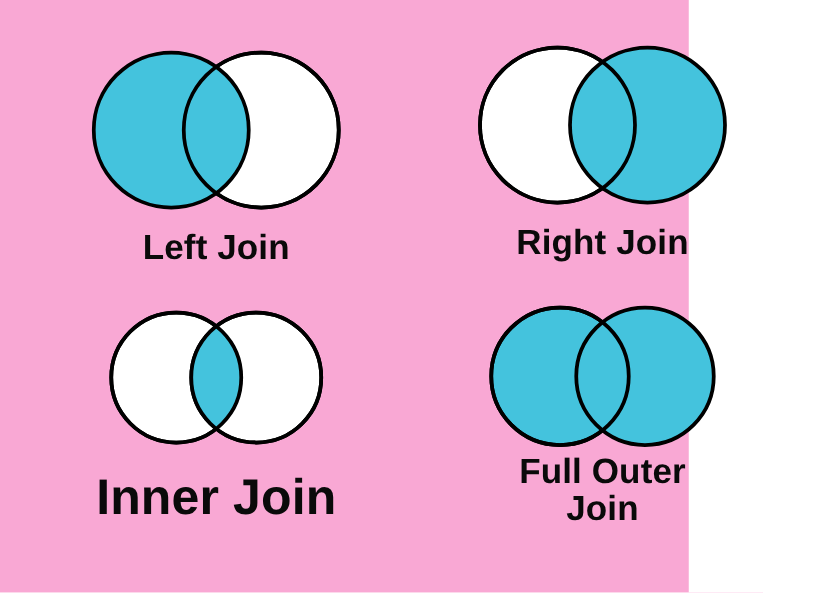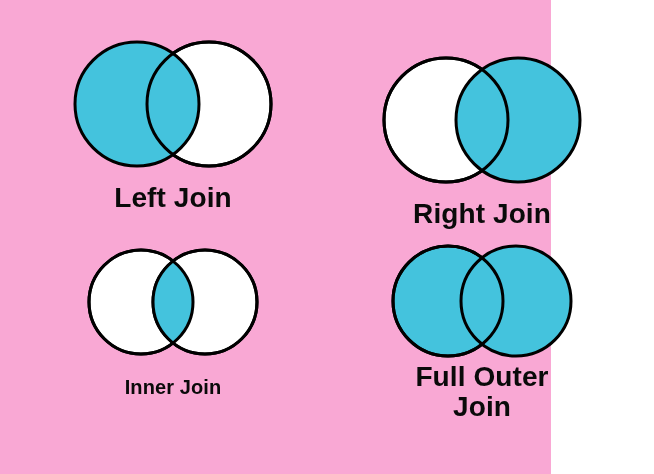--- a/index.html
+++ b/index.html
@@ -33,27 +33,27 @@
     font-weight: bold;
     color: #0a0a0a;
     text-align: center;
     line-height: 1.08;
     white-space: pre-line;
     letter-spacing: 0.1px;
   }
 
   
   #cell-left-join      { left: 43px;  top: 38px;  width: 260px; }
-  #cell-right-join     { left: 350px; top: 54px;  width: 264px; }
+  #cell-right-join     { left: 350px; top: 34px;  width: 264px; }
   #cell-inner-join     { left: 53px;  top: 246px; width: 240px; }
   #cell-full-outer-join{ left: 358px; top: 242px; width: 248px; }
 
   #cell-left-join .venn-label,
   #cell-right-join .venn-label { font-size: 28px; margin-top: 13px; }
-  #cell-inner-join .venn-label { font-size: 20px; margin-top: 19px; }
+  #cell-inner-join .venn-label { font-size: 40px; margin-top: 19px; }
   #cell-full-outer-join .venn-label { font-size: 28px; margin-top: 2px; }
 </style>
 </head>
 <body>
 
 <div id="canvas">
 
   <div class="venn-cell" id="cell-left-join">
     <svg class="venn-figure" width="200" height="132" viewBox="0 0 200 132">
       <defs>

